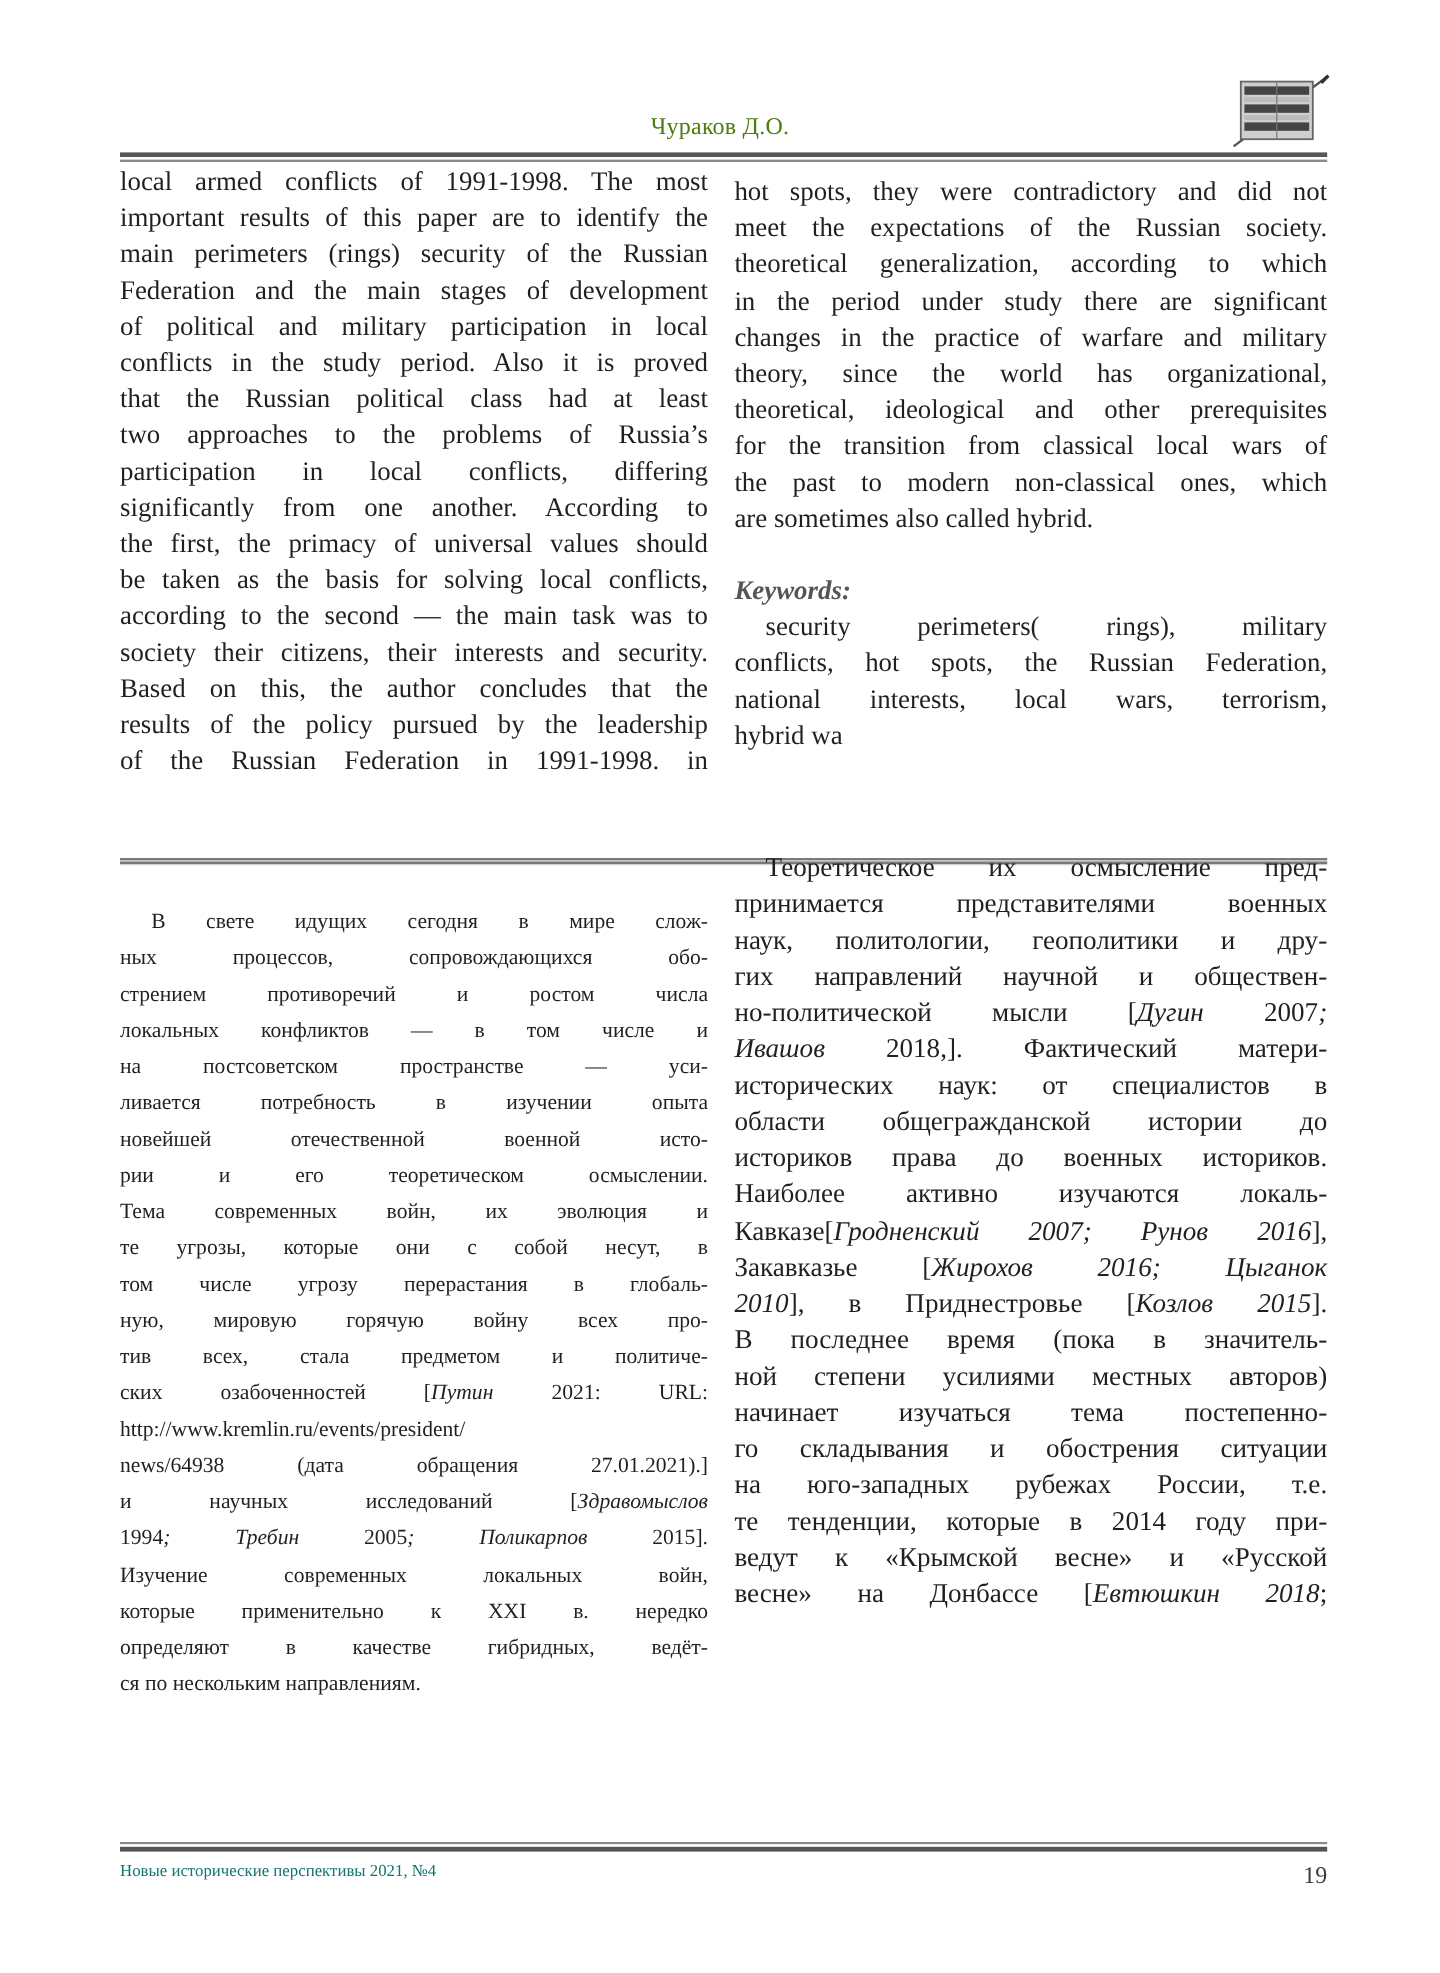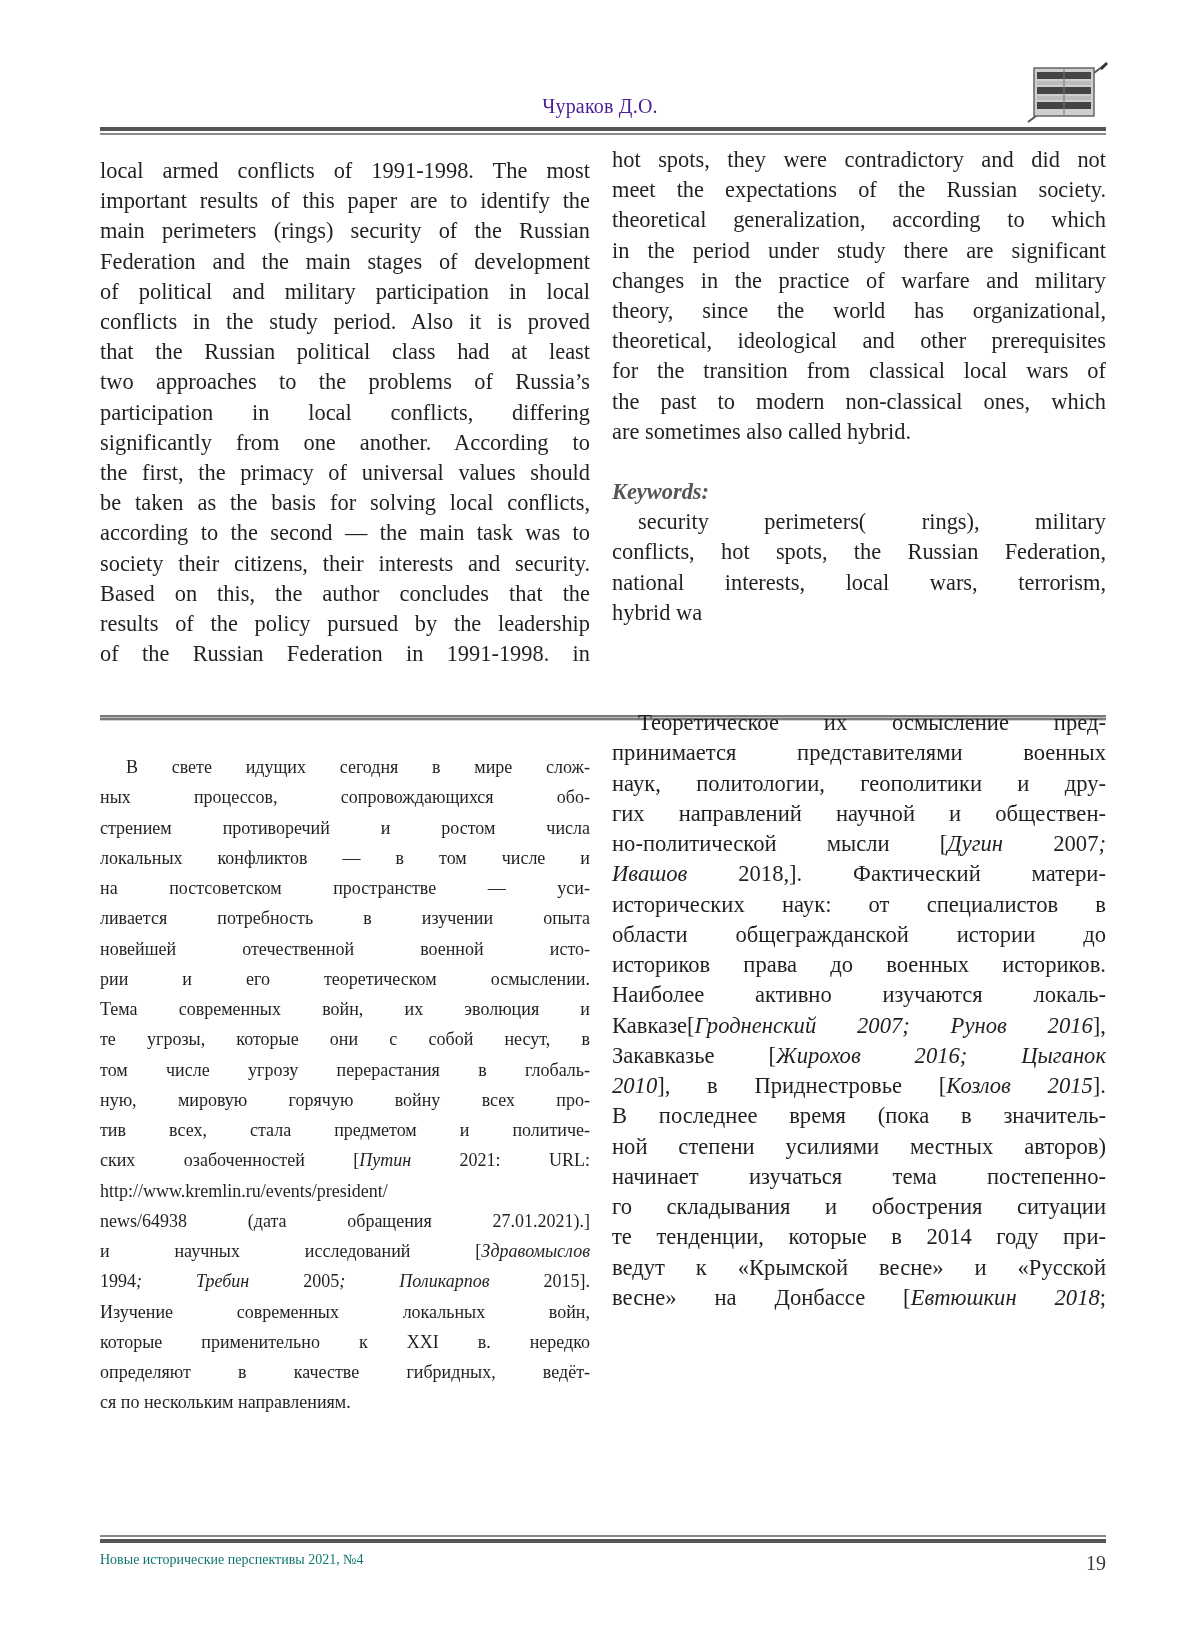--- a/index.html
+++ b/index.html
@@ -1,41 +1,41 @@
 <!DOCTYPE html>
 <html><head>
 <meta charset="utf-8">
 <style>
   html, body { margin:0; padding:0; background:#ffffff; }
   body { width:1200px; height:1644px; position:relative; overflow:hidden;
          font-family:"Liberation Serif","DejaVu Serif",serif; color:#231f20; }
 
   .header-author { position:absolute; left:0; width:1200px; top:95px; text-align:center;
-                   font-size:20px; color:#4c1d95; letter-spacing:0.2px; }
+                   font-size:20px; color:#4d7c0f; letter-spacing:0.2px; }
   .logo { position:absolute; left:1022px; top:60px; width:88px; height:66px; }
 
   .rule-top { position:absolute; left:100px; width:1006px; top:127px; }
   .rule-top .thick { height:4px; background:#555; }
   .rule-top .gap { height:2px; background:#fff; }
   .rule-top .thin { height:2px; background:#8a8a8a; }
 
   .rule-mid { position:absolute; left:100px; width:1006px; top:715px; }
   .rule-mid .line1 { height:2px; background:#7a7a7a; }
   .rule-mid .gap { height:1px; background:#bdbdbd; }
   .rule-mid .line2 { height:2px; background:#7a7a7a; }
   .rule-mid .gap2 { height:1px; background:#d0d0d0; }
 
   .rule-bot { position:absolute; left:100px; width:1006px; top:1535px; }
   .rule-bot .thin { height:2px; background:#8a8a8a; }
   .rule-bot .gap { height:2px; background:#fff; }
   .rule-bot .thick { height:4px; background:#555; }
 
   .col { position:absolute; font-size:22.4px; line-height:30.2px; text-align:justify; }
   .col p { margin:0; }
-  .col-left-top { left:100px; width:490px; top:156px; }
+  .col-left-top { left:100px; width:490px; top:136px; }
   .col-right-top { left:612px; width:494px; top:145px; }
   .col-left-bot { left:100px; width:490px; top:752px; font-size:18px; line-height:30.25px; }
   .col-right-bot { left:612px; width:494px; top:708px; font-size:22.6px; line-height:30.25px; }
 
   .indent { text-indent:26px; }
   .kw-title { font-weight:bold; font-style:italic; color:#555; margin-top:30px !important; }
   .kw-body { text-indent:26px; }
   .it { font-style:italic; }
   .jl { text-align-last:justify; }
 
@@ -145,20 +145,21 @@
     <p class="jl"><span>области общегражданской истории до</span></p>
     <p class="jl"><span>историков права до военных историков.</span></p>
     <p class="jl"><span>Наиболее активно изучаются локаль-</span></p>
     <p class="jl"><span>Кавказе[</span><span class="it">Гродненский 2007; Рунов 2016</span><span>],</span></p>
     <p class="jl"><span>Закавказье [</span><span class="it">Жирохов 2016; Цыганок</span></p>
     <p class="jl"><span class="it">2010</span><span>], в Приднестровье [</span><span class="it">Козлов 2015</span><span>].</span></p>
     <p class="jl"><span>В последнее время (пока в значитель-</span></p>
     <p class="jl"><span>ной степени усилиями местных авторов)</span></p>
     <p class="jl"><span>начинает изучаться тема постепенно-</span></p>
     <p class="jl"><span>го складывания и обострения ситуации</span></p>
+    <p class="jl"><span>на юго-западных рубежах России, т.е.</span></p>
     <p class="jl"><span>те тенденции, которые в 2014 году при-</span></p>
     <p class="jl"><span>ведут к «Крымской весне» и «Русской</span></p>
     <p class="jl"><span>весне» на Донбассе [</span><span class="it">Евтюшкин 2018</span><span>;</span></p>
   </div>
 
 <div class="rule-bot">
   <div class="thin"></div>
     <div class="gap"></div>
     <div class="thick"></div>
 </div>

